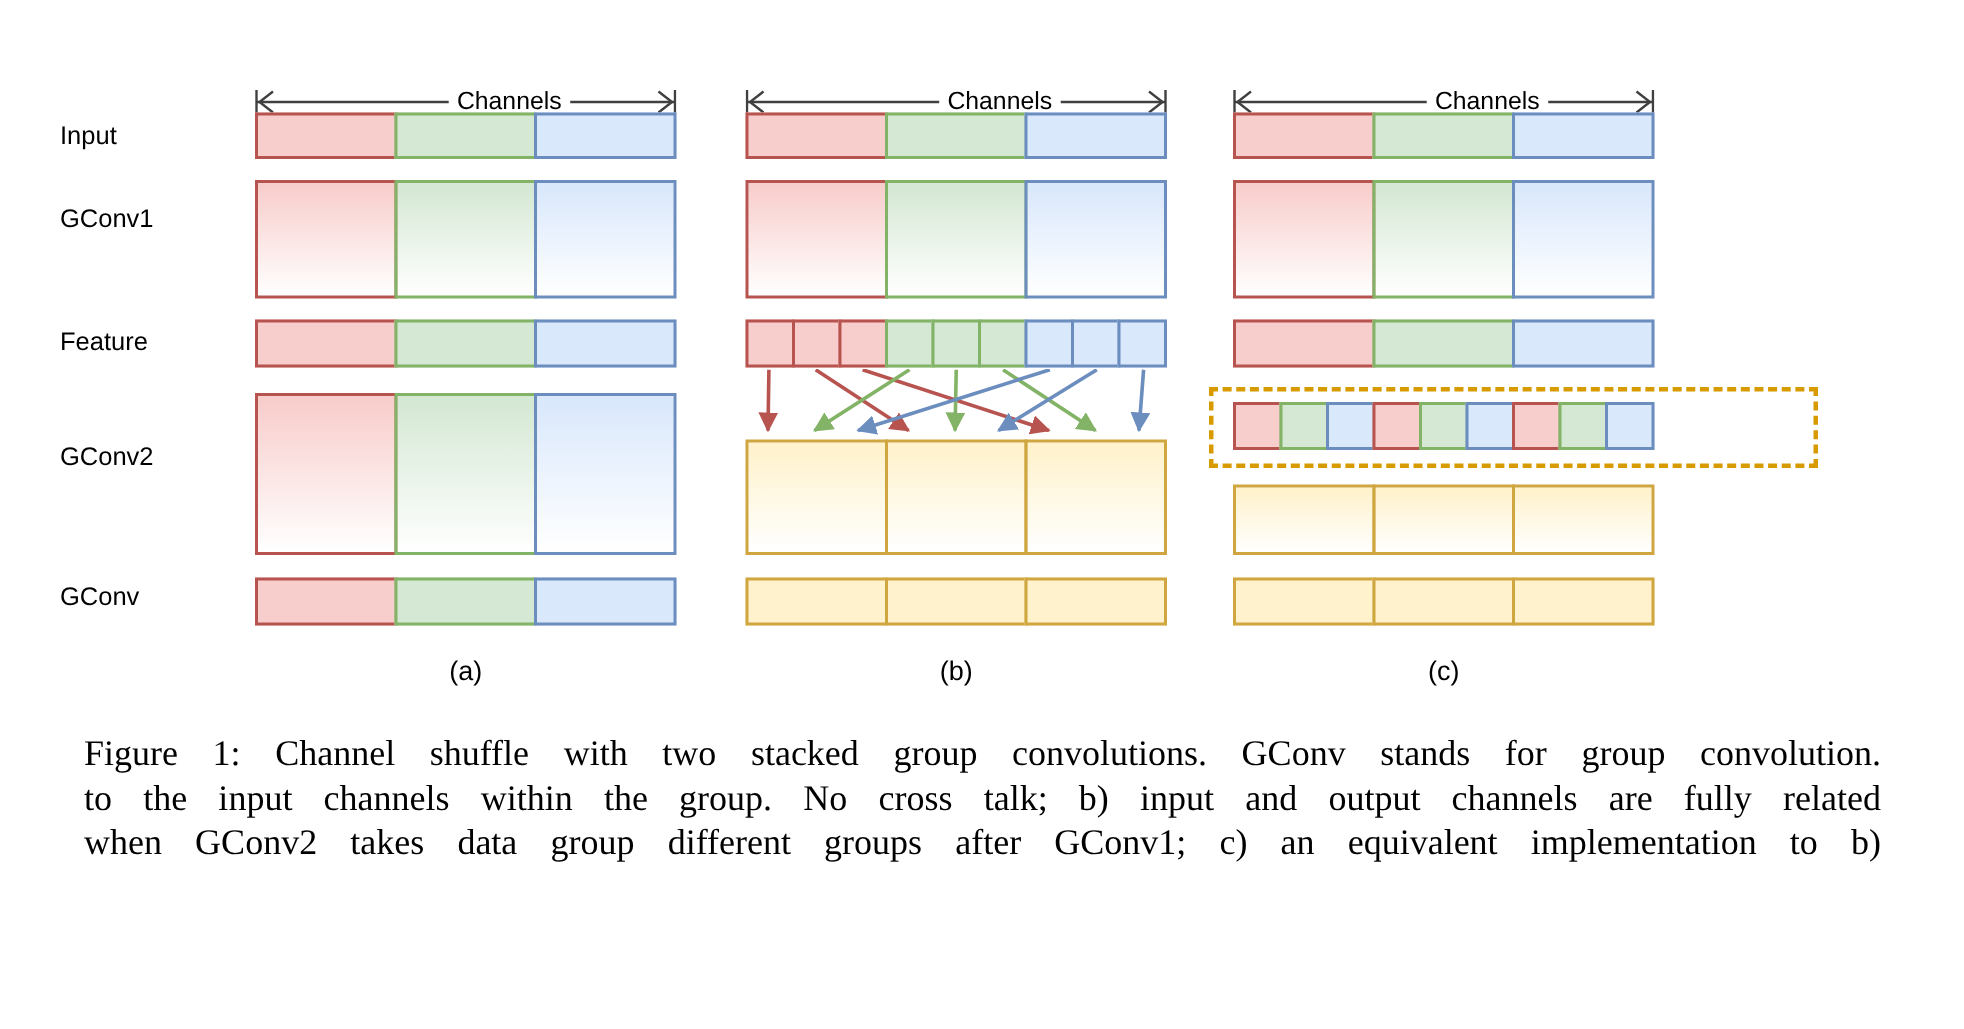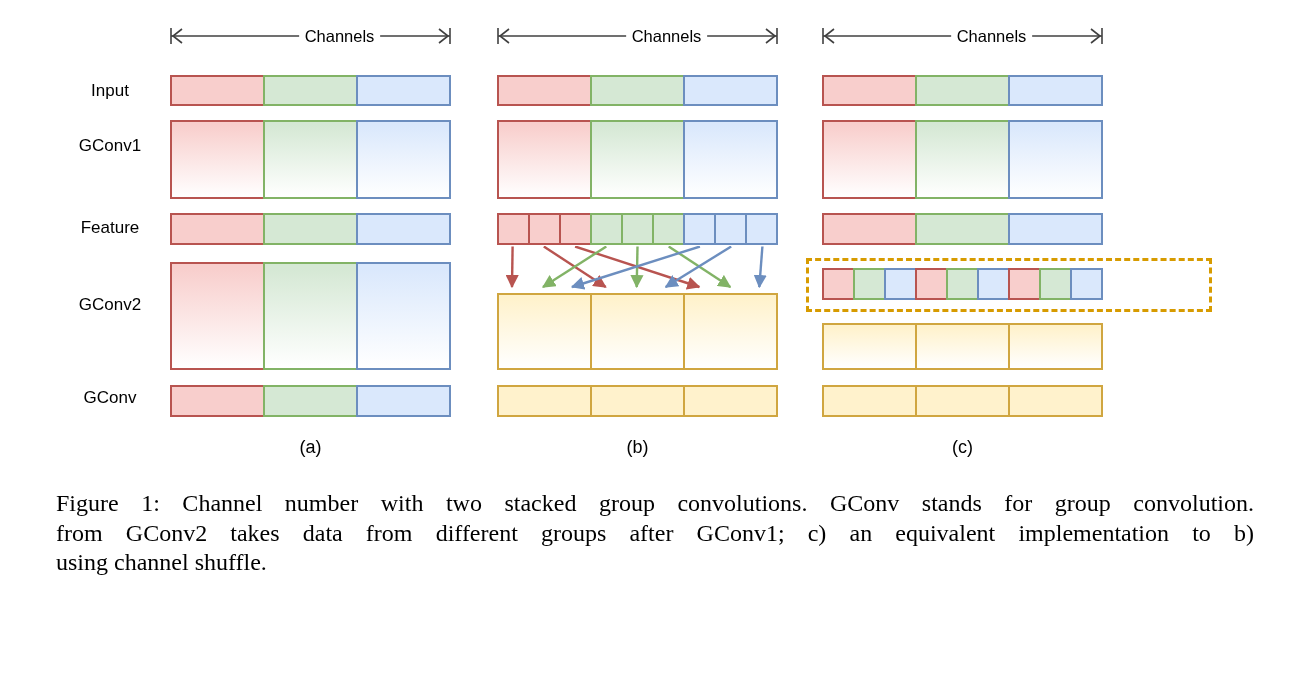--- a/index.html
+++ b/index.html
@@ -3,27 +3,27 @@
 <meta charset="utf-8">
 <style>
   html,body{margin:0;padding:0;background:#ffffff;}
   .canvas{position:relative;width:1309px;height:686px;background:#ffffff;overflow:hidden;
           font-family:"Liberation Sans",sans-serif;color:#000;}
   
   .bar{position:absolute;display:flex;width:281px;box-sizing:border-box;}
   .seg{flex:1;border:2px solid;margin-left:-2px;min-width:0;box-sizing:border-box;}
   .seg:first-child{margin-left:0;}
   
-  .channels-header{position:absolute;top:22px;width:339px;height:28px;}
+  .channels-header{position:absolute;top:54px;width:339px;height:28px;}
   .channels-header svg{position:absolute;left:0;top:0;}
   .channels-text{position:absolute;left:50%;top:50%;transform:translate(-50%,-50%);
                  background:#ffffff;padding:0 6px;font-size:16.5px;white-space:nowrap;}
   
   .row-label{position:absolute;left:40px;width:140px;height:20px;line-height:20px;
-             text-align:center;font-size:17px;}
+             font-size:17px;}
   .col-label{position:absolute;top:437px;width:281px;text-align:center;font-size:18px;}
   
   .shuffle-box{position:absolute;left:806px;top:258px;width:406px;height:54px;
                border:3px dashed;box-sizing:border-box;}
   .shuffle-label{position:absolute;left:1106px;top:262px;width:106px;text-align:center;
                  font-size:16.5px;line-height:19px;}
   
   .b-arrows{position:absolute;left:497px;top:246px;}
   
   .caption{position:absolute;left:56px;top:489px;width:1198px;
@@ -189,18 +189,18 @@
       <div class="seg" style="border-color: rgb(208, 166, 64); background: rgb(255, 242, 204);"></div>
       <div class="seg" style="border-color: rgb(208, 166, 64); background: rgb(255, 242, 204);"></div>
       <div class="seg" style="border-color: rgb(208, 166, 64); background: rgb(255, 242, 204);"></div>
     </div>
 
   <div class="col-label" style="left:170px">(a)</div>
   <div class="col-label" style="left:497px">(b)</div>
   <div class="col-label" style="left:822px">(c)</div>
 
   <div class="caption">
-    <div class="cap-line">Figure 1: Channel number with two stacked group convolutions. GConv stands for group convolution.</div>
-    <div class="cap-line">from GConv2 takes data from different groups after GConv1; c) an equivalent implementation to b)</div>
-    <div class="cap-line last">using channel shuffle.</div>
+    <div class="cap-line">Figure 1: Channel shuffle with two stacked group convolutions. GConv stands for group convolution.</div>
+    <div class="cap-line">to the input channels within the group. No cross talk; b) input and output channels are fully related</div>
+    <div class="cap-line">when GConv2 takes data group different groups after GConv1; c) an equivalent implementation to b)</div>
   </div>
 
 </div>
 
 </body></html>

